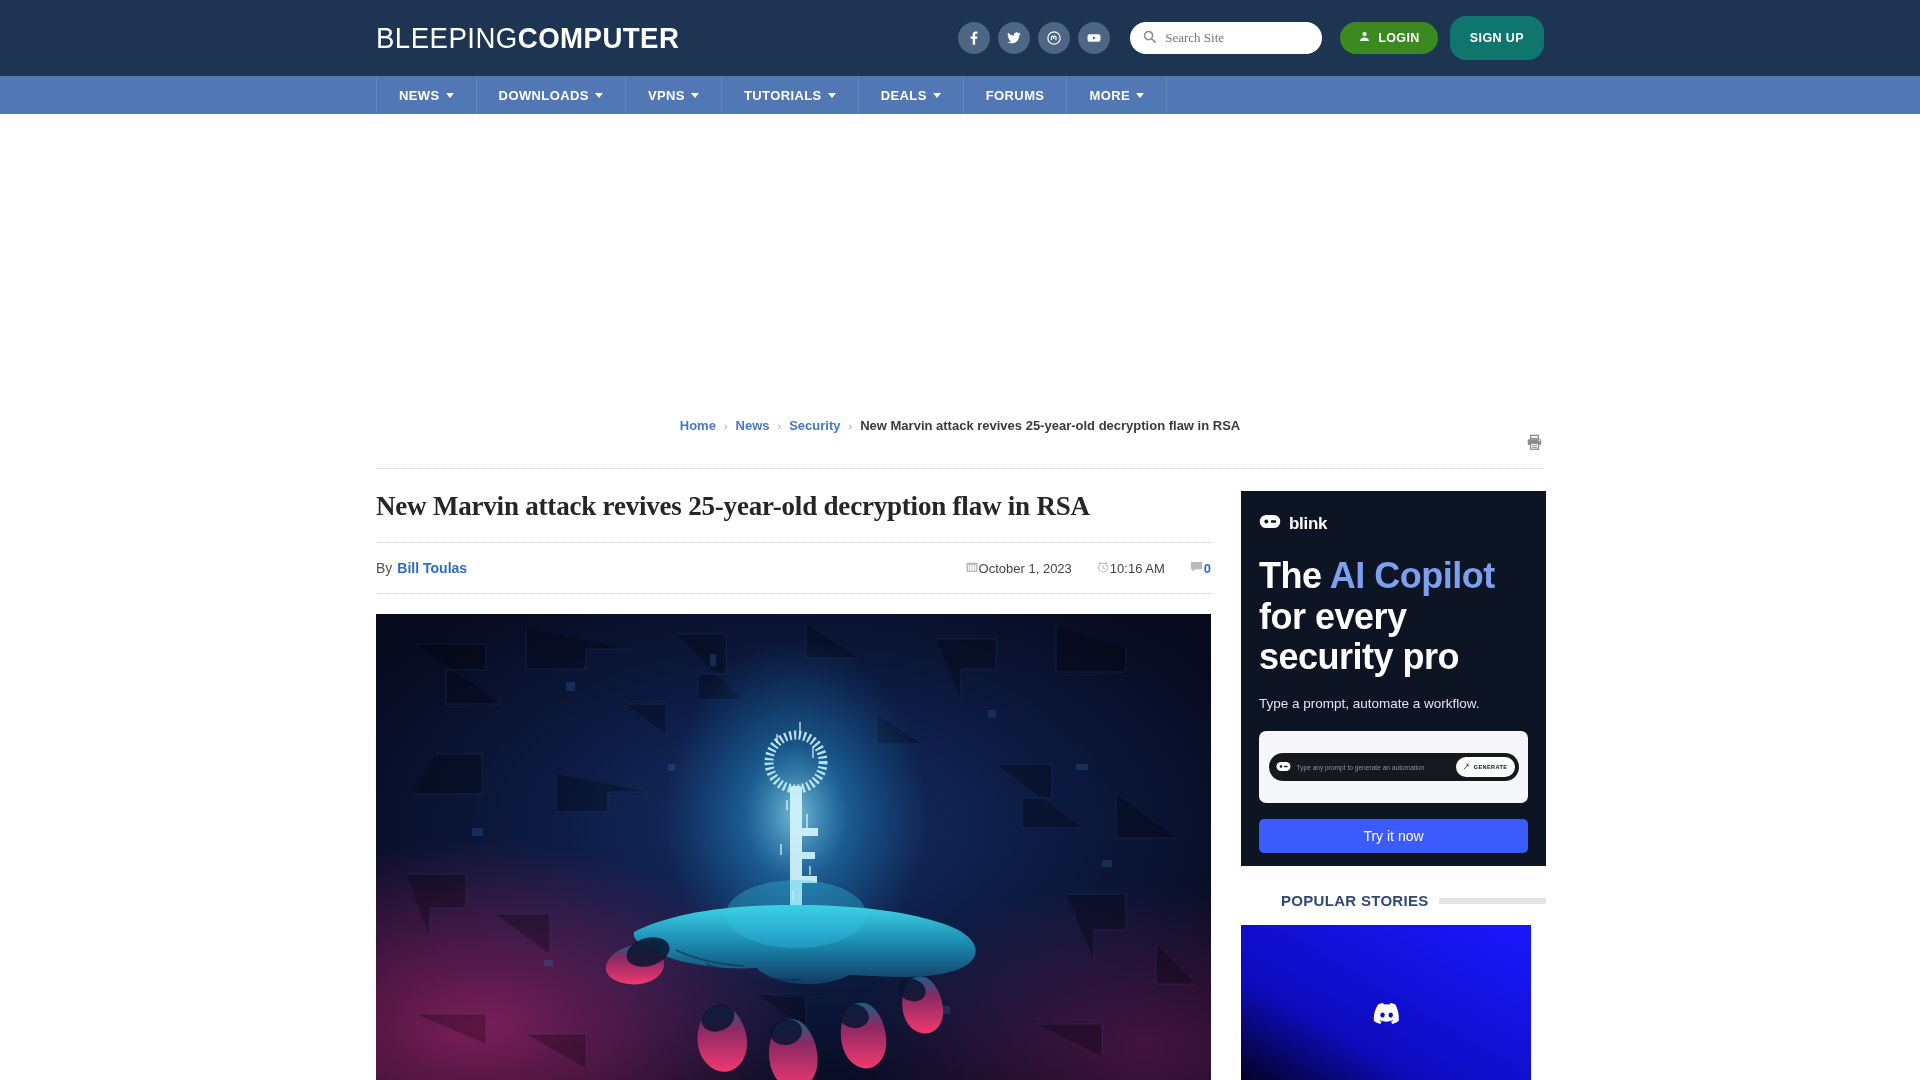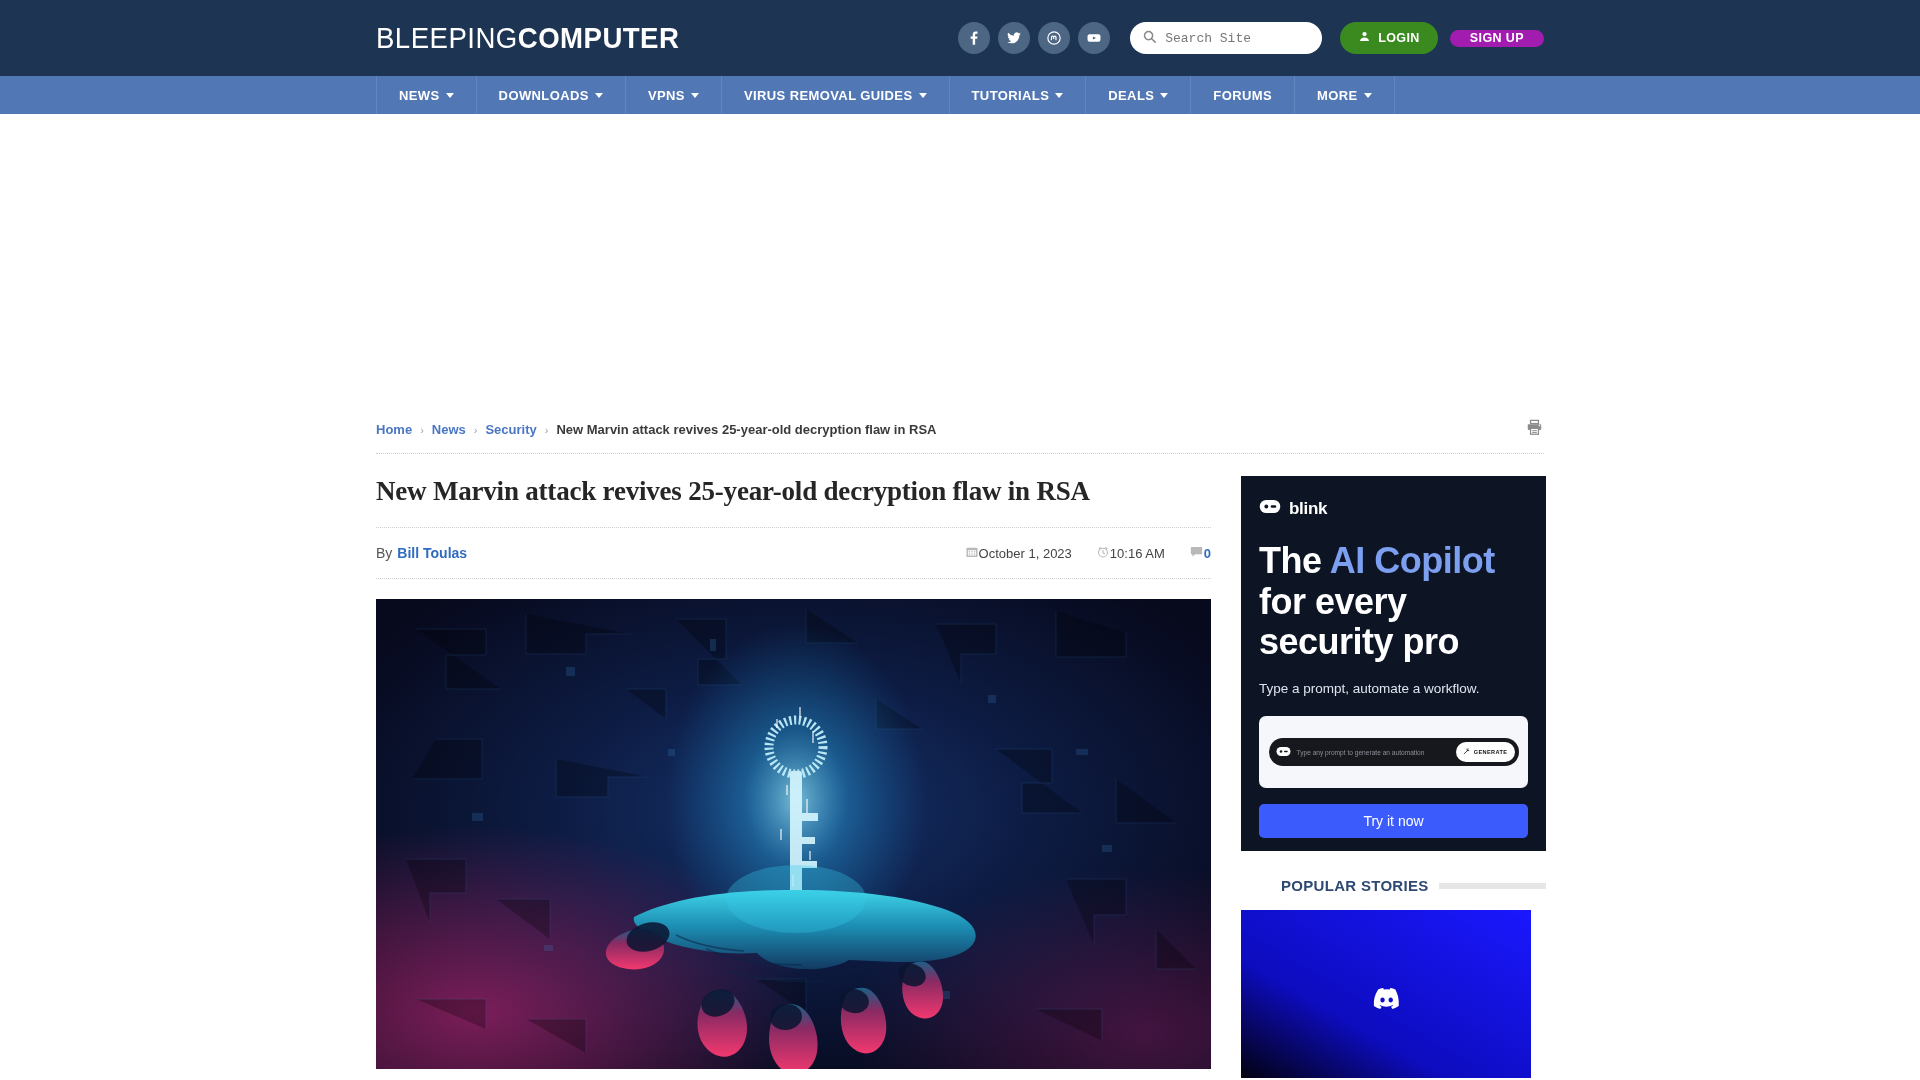--- a/index.html
+++ b/index.html
@@ -63,43 +63,43 @@
     border-radius: 16px;
     display: flex; align-items: center;
     padding: 0 12px;
     margin-right: 18px;
   }
   .search-box .mag { flex: 0 0 auto; margin-right: 8px; }
   .search-box input {
     border: 0; outline: 0;
     font-size: 13px;
     color: #555;
-    font-family: Liberation Mono, monospace;
+    font-family: Liberation Serif, serif;
     width: 100%;
     background: transparent;
   }
   .search-box input::placeholder { color: #777; }
 
   .btn-login {
     height: 32px;
     background: #3a8a20;
     color: #fff;
     border-radius: 16px;
     display: flex; align-items: center; justify-content: center;
     gap: 7px;
     padding: 8px 18px;
     font-size: 12.5px;
     font-weight: 700;
     letter-spacing: 0.4px;
     margin-right: 12px;
     cursor: pointer;
   }
   .btn-signup {
-    height: 17px;
-    background: #a21caf;
+    height: 44px;
+    background: #0f766e;
     color: #fff;
     border-radius: 16px;
     display: flex; align-items: center; justify-content: center;
     padding: 0 20px;
     font-size: 12.5px;
     font-weight: 700;
     letter-spacing: 0.4px;
     cursor: pointer;
   }
 
@@ -144,20 +144,21 @@
   
   .page {
     width: 1168px;
     margin: 0 auto;
   }
   .crumbrow {
     display: flex;
     align-items: center;
     padding: 14px 0 12px 0;
     border-bottom: 1px dotted #cfcfcf;
+    flex-direction: column;
   }
   .crumbs {
     display: flex;
     align-items: center;
     gap: 8px;
     font-size: 13px;
   }
   .crumbs a { color: #4a76c4; text-decoration: none; font-weight: 600; }
   .crumbs .sep { color: #9aa7b5; font-size: 11px; }
   .crumbs .cur { color: #3a3a3a; font-weight: 600; }
@@ -352,24 +353,20 @@
     <div class="nav-item">
       <span>NEWS</span>
       <span class="caret"></span>
     </div>
     <div class="nav-item">
       <span>DOWNLOADS</span>
       <span class="caret"></span>
     </div>
     <div class="nav-item">
       <span>VPNS</span>
-      <span class="caret"></span>
-    </div>
-    <div class="nav-item">
-      <span>VIRUS REMOVAL GUIDES</span>
       <span class="caret"></span>
     </div>
     <div class="nav-item">
       <span>TUTORIALS</span>
       <span class="caret"></span>
     </div>
     <div class="nav-item">
       <span>DEALS</span>
       <span class="caret"></span>
     </div>

